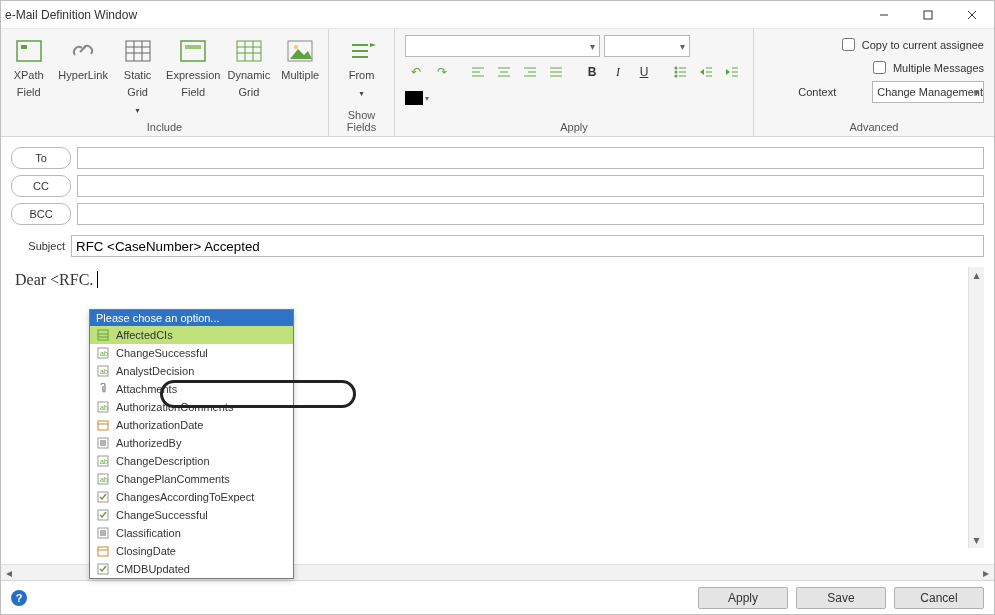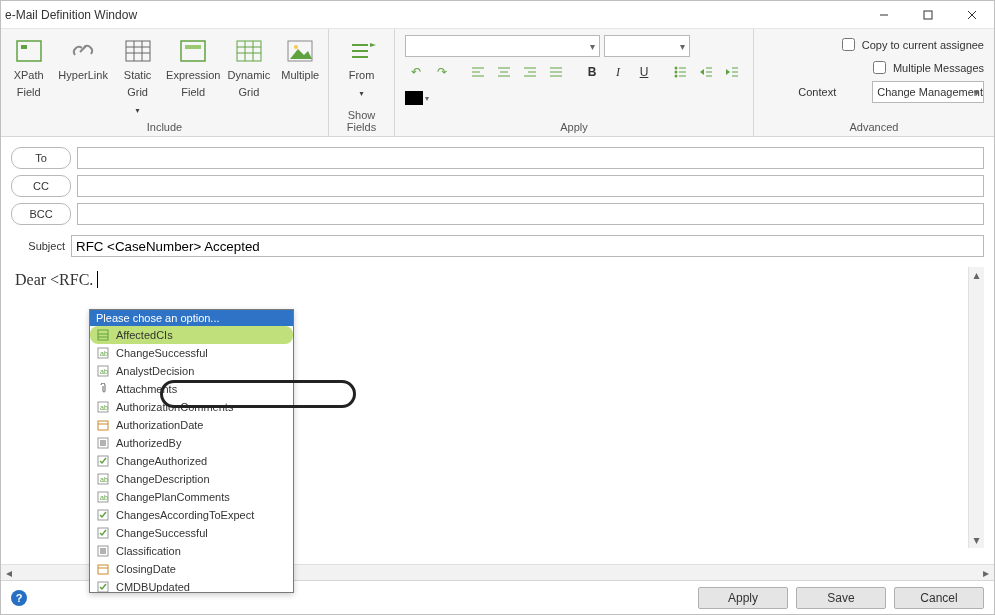--- a/index.html
+++ b/index.html
@@ -31,21 +31,21 @@
   .addr-input { flex:1; height:22px; border:1px solid #b8b8b8; padding:0 4px; }
   .subj-row { display:flex; gap:6px; align-items:center; padding:6px 10px; }
   .subj-lbl { width:54px; text-align:right; font-size:11px; }
   .body-wrap { flex:1; margin:4px 10px 16px 10px; position:relative; overflow:hidden; }
   .body-text { font-family: "Times New Roman", serif; font-size:16px; padding:4px; }
   .cursor { border-right:1px solid #000; animation:none; }
   .dropdown { position:absolute; left:88px; top:308px; width:205px; border:1px solid #7a7a7a; background:#fff; z-index:5; box-shadow:0 2px 6px rgba(0,0,0,.2); }
   .dd-head { background:#2f73c7; color:#fff; font-size:11px; padding:2px 6px; }
   .dd-list { max-height:266px; overflow-y:auto; }
   .dd-item { display:flex; align-items:center; gap:6px; padding:1px 6px; font-size:11px; cursor:pointer; height:18px; }
-  .dd-item.selected { background:#bfe07a;border-radius:8px; }
+  .dd-item.selected { background:#bfe07a; }
   .dd-ic { width:14px; height:14px; display:flex; align-items:center; justify-content:center; }
   .callout { position:absolute; left:70px; top:70px; width:196px; height:28px; border:3px solid #222; border-radius:14px; pointer-events:none; z-index:6; }
   .scroll-h { height:16px; border-top:1px solid #e0e0e0; display:flex; align-items:center; background:#f2f2f2; }
   .scroll-h .arrow { width:16px; display:flex; align-items:center; justify-content:center; color:#666; }
   .bottombar { height:34px; border-top:1px solid #d6d6d6; display:flex; align-items:center; padding:0 10px; gap:8px; }
   .bottombar .spacer { flex:1; }
   .btn { width:90px; height:22px; border:1px solid #b0b0b0; background:#e5e5e5; border-radius:2px; display:flex; align-items:center; justify-content:center; cursor:pointer; font-size:12px; }
   .help-ic { width:16px; height:16px; border-radius:50%; background:#2670c4; color:#fff; display:flex; align-items:center; justify-content:center; font-weight:bold; font-size:11px; cursor:pointer; }
   .vscroll { position:absolute; top:0; right:0; bottom:0; width:16px; background:#f2f2f2; border-left:1px solid #e0e0e0; display:flex; flex-direction:column; align-items:center; }
   .vscroll .arrow { height:16px; display:flex; align-items:center; justify-content:center; color:#666; width:100%; }
@@ -375,29 +375,20 @@
               <line x1="3" y1="6" x2="9" y2="6" stroke="#666"></line>
               <line x1="3" y1="8" x2="9" y2="8" stroke="#666"></line>
             </svg>
           </span>
           <span>AuthorizedBy</span>
         </div>
         <div class="dd-item">
           <span class="dd-ic">
             <svg width="12" height="12">
               <rect x="1" y="1" width="10" height="10" fill="none" stroke="#999"></rect>
-              <path d="M3 6 l2 2 4-5" fill="none" stroke="#61a240" stroke-width="1.5"></path>
-            </svg>
-          </span>
-          <span>ChangeAuthorized</span>
-        </div>
-        <div class="dd-item">
-          <span class="dd-ic">
-            <svg width="12" height="12">
-              <rect x="1" y="1" width="10" height="10" fill="none" stroke="#999"></rect>
               <text x="3" y="9" font-size="7" fill="#61a240">ab</text>
             </svg>
           </span>
           <span>ChangeDescription</span>
         </div>
         <div class="dd-item">
           <span class="dd-ic">
             <svg width="12" height="12">
               <rect x="1" y="1" width="10" height="10" fill="none" stroke="#999"></rect>
               <text x="3" y="9" font-size="7" fill="#61a240">ab</text>

